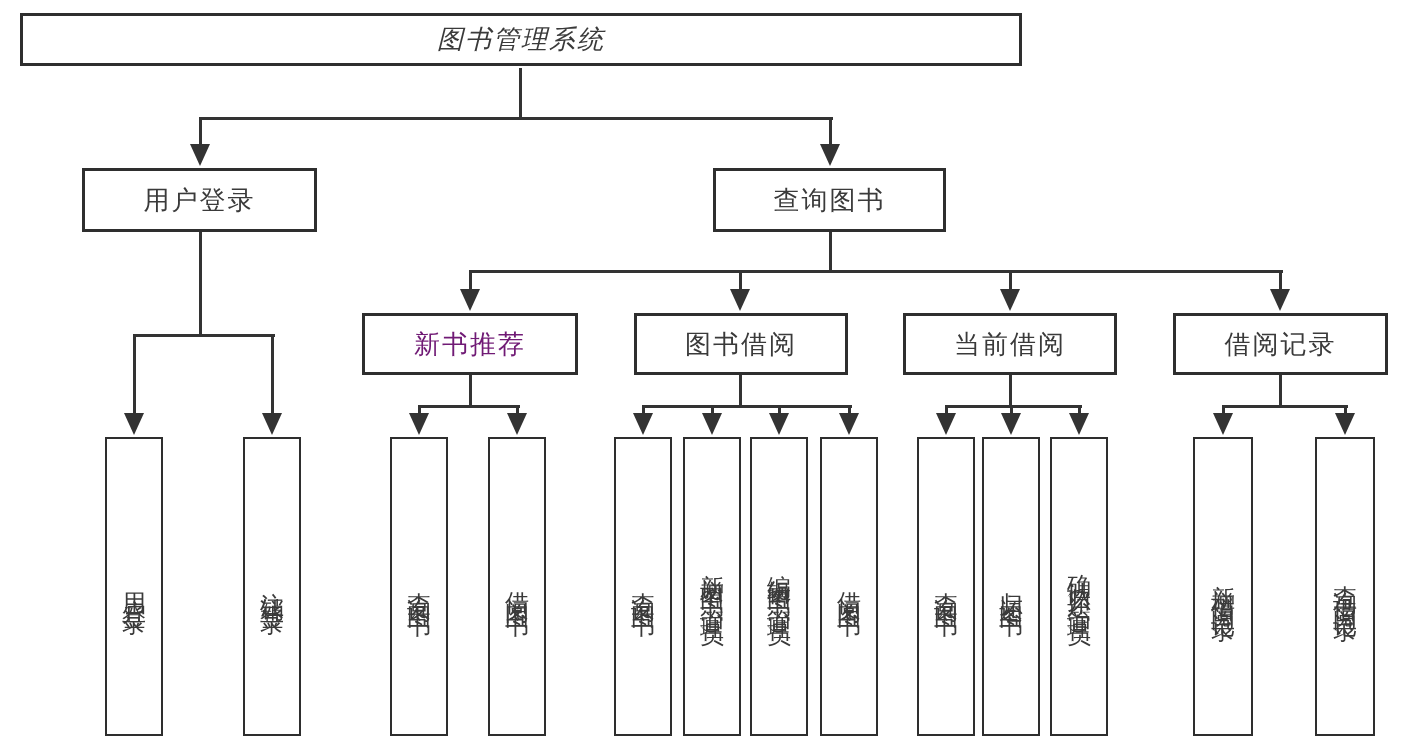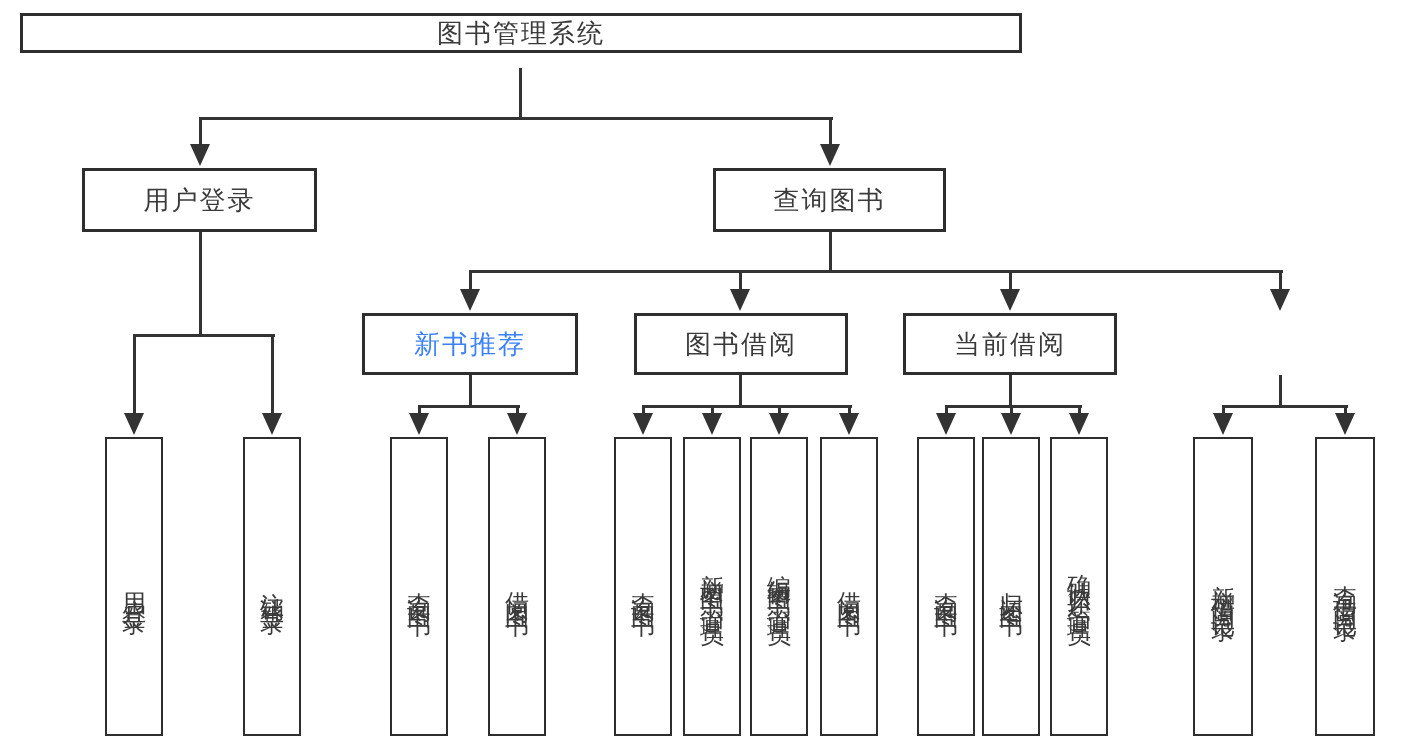--- a/index.html
+++ b/index.html
@@ -109,26 +109,27 @@
     <div class="line" style="background: rgb(51, 51, 51); left: 945px; top: 406px; width: 3px; height: 11px;"></div>
     <div class="arrow-head" style="border-top-color: rgb(51, 51, 51); left: 936px; top: 413px;"></div>
     <div class="line" style="background: rgb(51, 51, 51); left: 1010px; top: 406px; width: 3px; height: 11px;"></div>
     <div class="arrow-head" style="border-top-color: rgb(51, 51, 51); left: 1001px; top: 413px;"></div>
     <div class="line" style="background: rgb(51, 51, 51); left: 1078px; top: 406px; width: 3px; height: 11px;"></div>
     <div class="arrow-head" style="border-top-color: rgb(51, 51, 51); left: 1069px; top: 413px;"></div>
     <div class="line" style="background: rgb(51, 51, 51); left: 1222px; top: 406px; width: 3px; height: 11px;"></div>
     <div class="arrow-head" style="border-top-color: rgb(51, 51, 51); left: 1213px; top: 413px;"></div>
     <div class="line" style="background: rgb(51, 51, 51); left: 1344px; top: 406px; width: 3px; height: 11px;"></div>
     <div class="arrow-head" style="border-top-color: rgb(51, 51, 51); left: 1335px; top: 413px;"></div>
-    <div class="node node-h" style="left: 20px; top: 13px; width: 1002px; height: 40px; border-color: rgb(46, 46, 46); color: rgb(58, 58, 58);">图书管理系统</div>
+    <div class="node node-h" style="left: 20px; top: 13px; width: 1002px; height: 53px; border-color: rgb(46, 46, 46); color: rgb(58, 58, 58); font-style: italic;">图书管理系统</div>
     <div class="node node-h" style="left: 82px; top: 168px; width: 235px; height: 64px; border-color: rgb(46, 46, 46); color: rgb(58, 58, 58);">用户登录</div>
     <div class="node node-h" style="left: 713px; top: 168px; width: 233px; height: 64px; border-color: rgb(46, 46, 46); color: rgb(58, 58, 58);">查询图书</div>
-    <div class="node node-h" style="left: 362px; top: 313px; width: 216px; height: 62px; border-color: rgb(46, 46, 46); color: #3b82f6;">新书推荐</div>
+    <div class="node node-h" style="left: 362px; top: 313px; width: 216px; height: 62px; border-color: rgb(46, 46, 46); color: #701a75;">新书推荐</div>
     <div class="node node-h" style="left: 903px; top: 313px; width: 214px; height: 62px; border-color: rgb(46, 46, 46); color: rgb(58, 58, 58);">当前借阅</div>
     <div class="node node-h" style="left: 634px; top: 313px; width: 214px; height: 62px; border-color: rgb(46, 46, 46); color: rgb(58, 58, 58);">图书借阅</div>
+    <div class="node node-h" style="left: 1173px; top: 313px; width: 215px; height: 62px; border-color: rgb(46, 46, 46); color: rgb(58, 58, 58);">借阅记录</div>
     <div class="node node-v" style="left: 105px; top: 437px; width: 58px; height: 299px; border-color: rgb(46, 46, 46); color: rgb(58, 58, 58);">用户登录</div>
     <div class="node node-v" style="left: 243px; top: 437px; width: 58px; height: 299px; border-color: rgb(46, 46, 46); color: rgb(58, 58, 58);">注销登录</div>
     <div class="node node-v" style="left: 390px; top: 437px; width: 58px; height: 299px; border-color: rgb(46, 46, 46); color: rgb(58, 58, 58);">查询图书</div>
     <div class="node node-v" style="left: 488px; top: 437px; width: 58px; height: 299px; border-color: rgb(46, 46, 46); color: rgb(58, 58, 58);">借阅图书</div>
     <div class="node node-v" style="left: 614px; top: 437px; width: 58px; height: 299px; border-color: rgb(46, 46, 46); color: rgb(58, 58, 58);">查询图书</div>
     <div class="node node-v" style="left: 683px; top: 437px; width: 58px; height: 299px; border-color: rgb(46, 46, 46); color: rgb(58, 58, 58);">新增图书（管理员）</div>
     <div class="node node-v" style="left: 750px; top: 437px; width: 58px; height: 299px; border-color: rgb(46, 46, 46); color: rgb(58, 58, 58);">编辑图书（管理员）</div>
     <div class="node node-v" style="left: 820px; top: 437px; width: 58px; height: 299px; border-color: rgb(46, 46, 46); color: rgb(58, 58, 58);">借阅图书</div>
     <div class="node node-v" style="left: 917px; top: 437px; width: 58px; height: 299px; border-color: rgb(46, 46, 46); color: rgb(58, 58, 58);">查询图书</div>
     <div class="node node-v" style="left: 982px; top: 437px; width: 58px; height: 299px; border-color: rgb(46, 46, 46); color: rgb(58, 58, 58);">归还图书</div>

